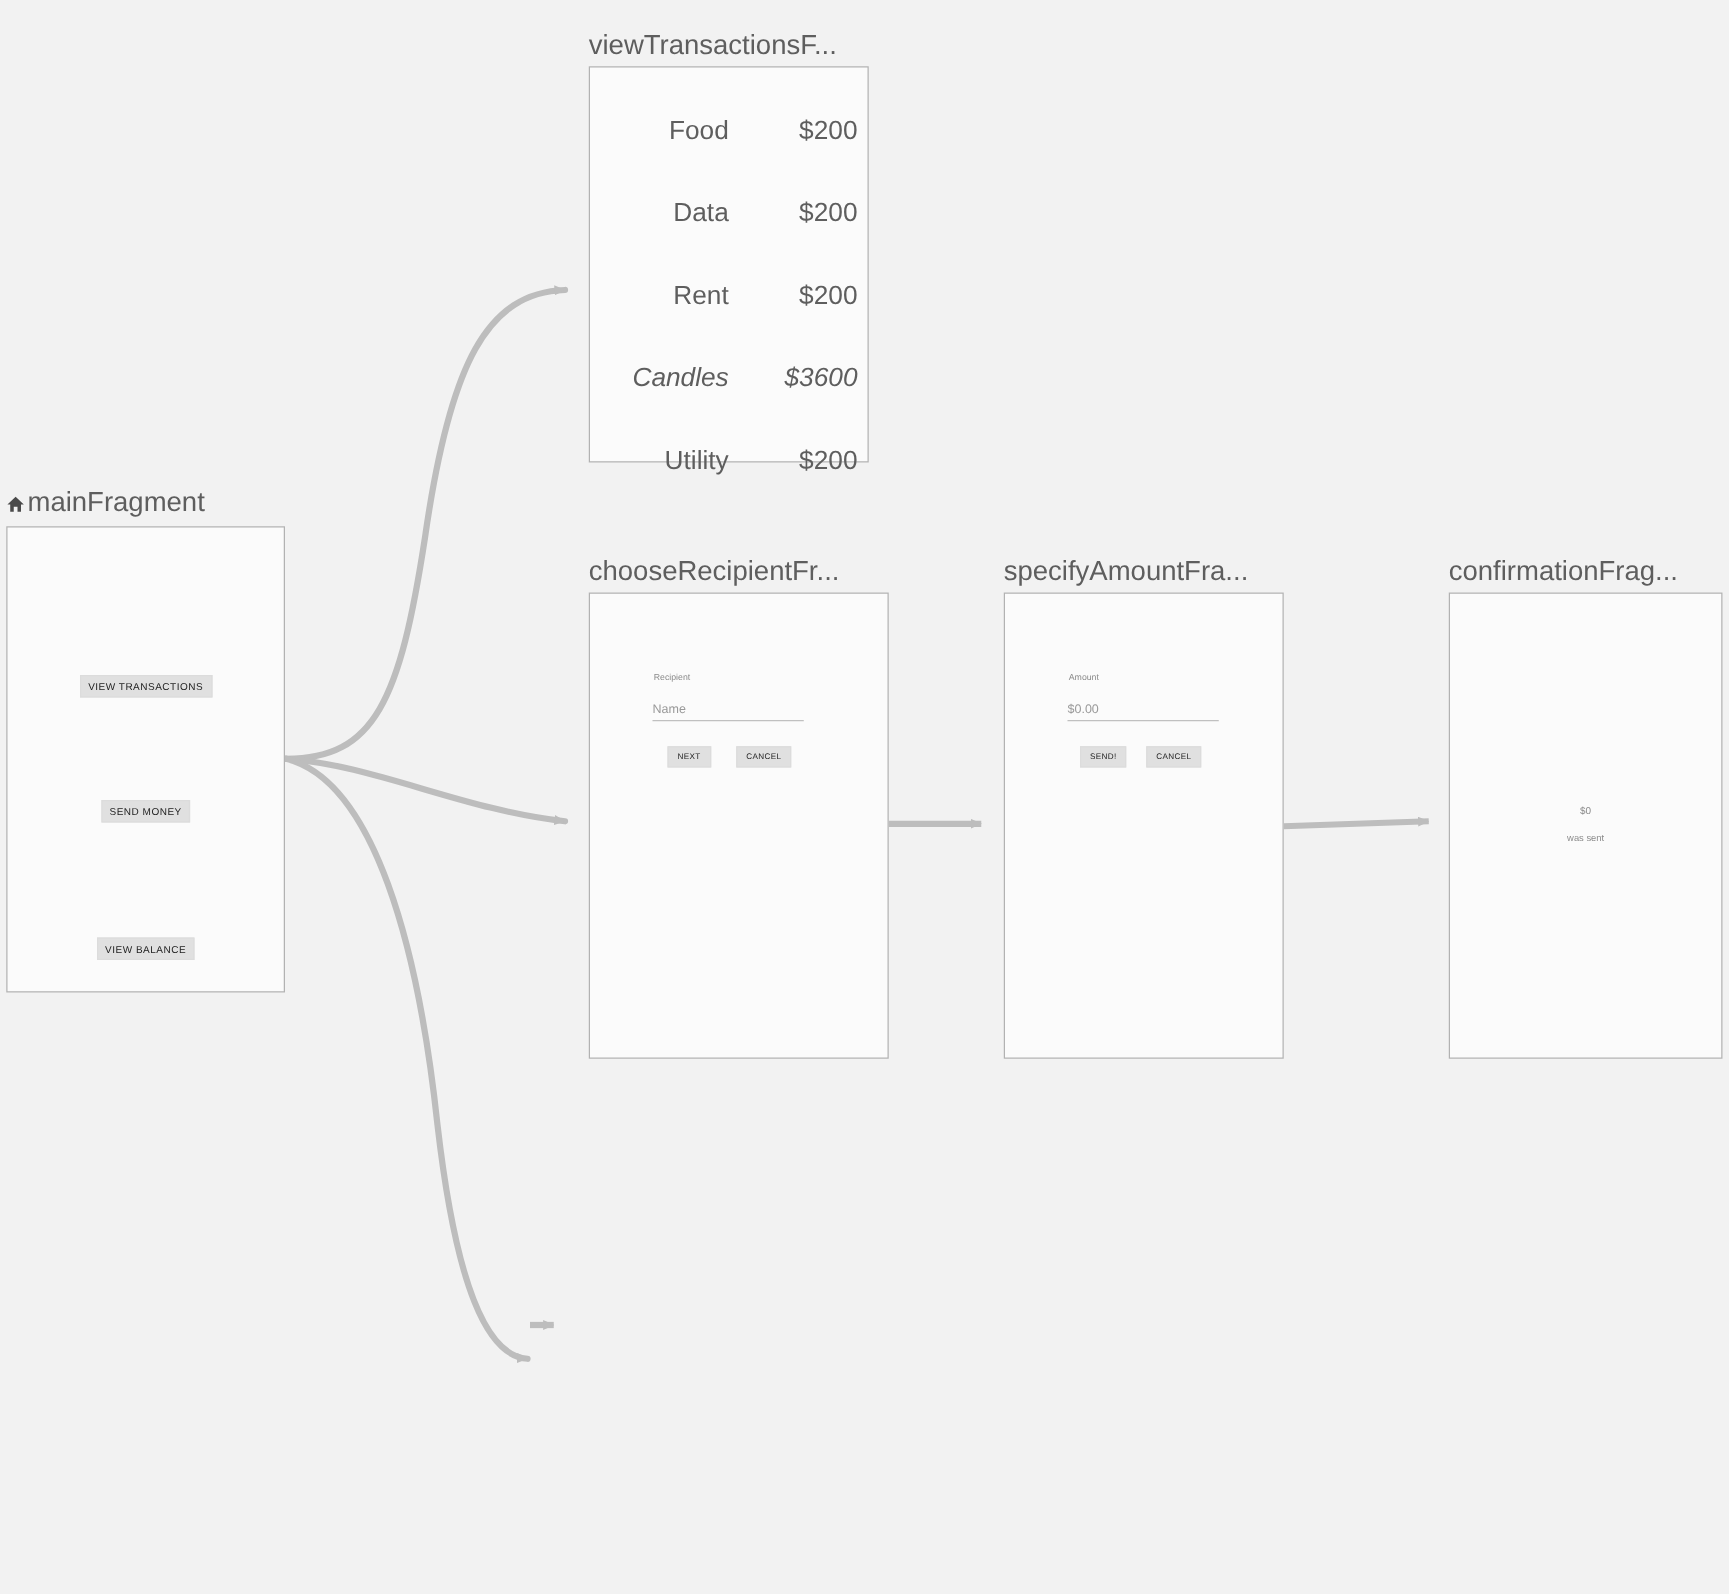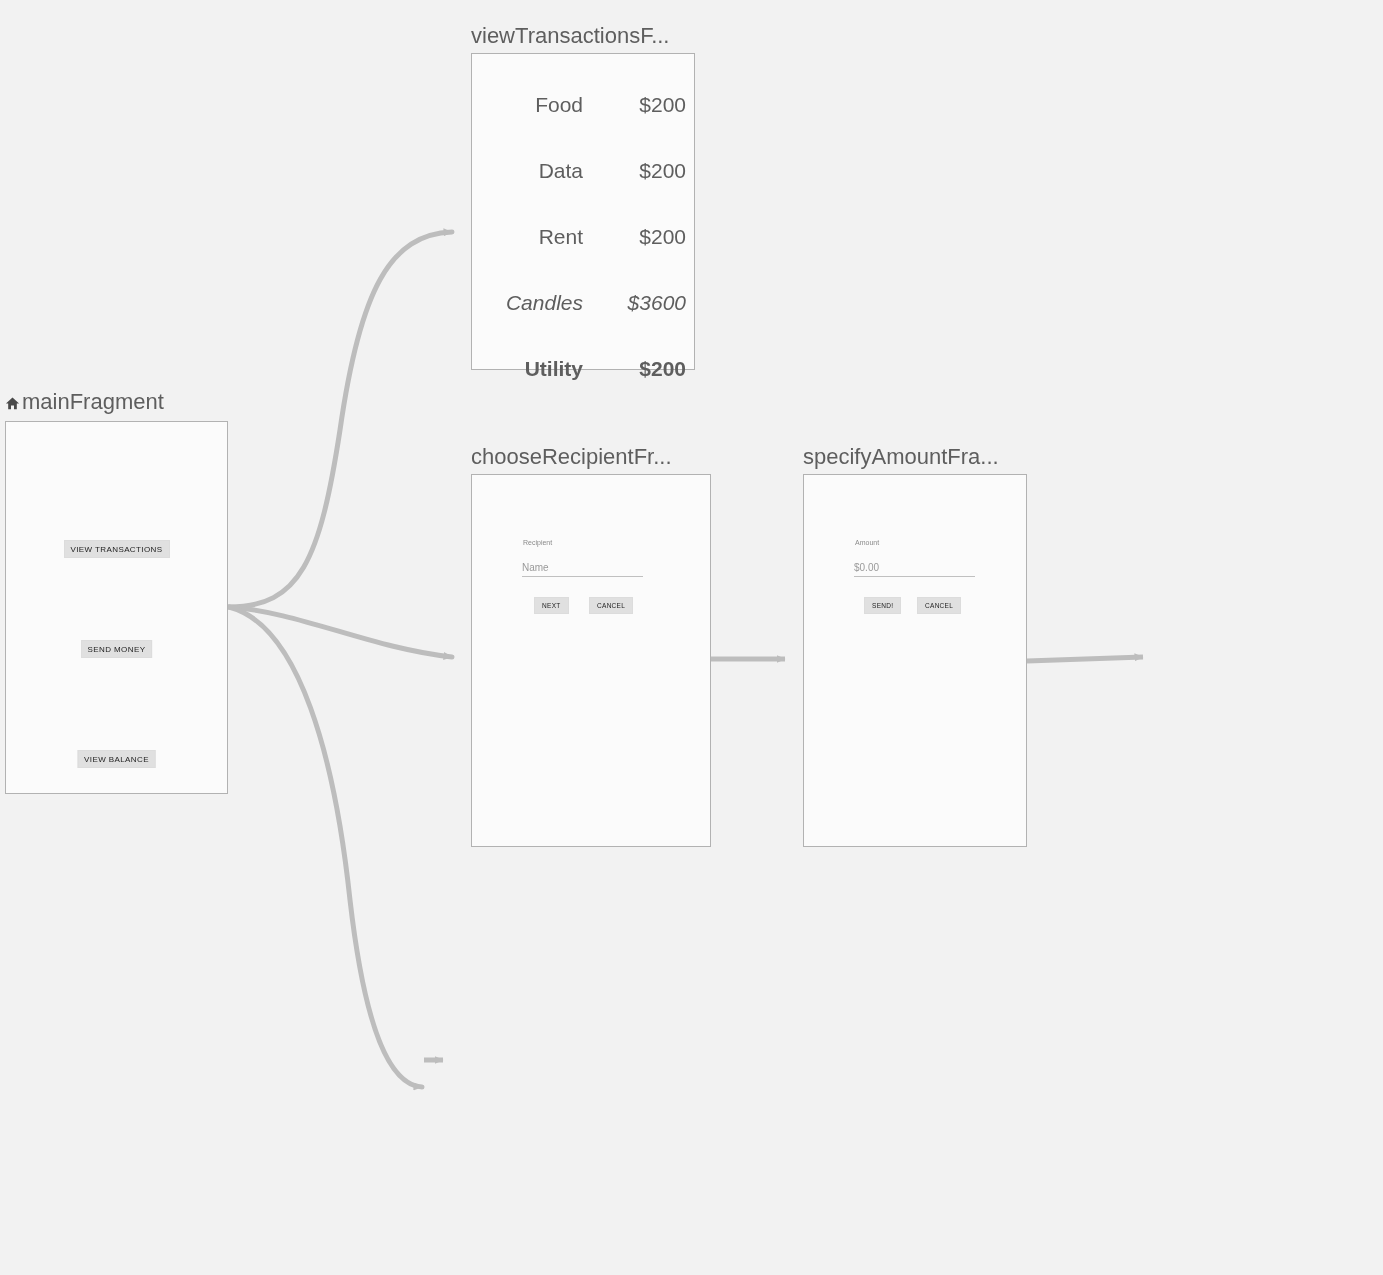--- a/index.html
+++ b/index.html
@@ -189,21 +189,21 @@
       <span class="tx-amount">$200</span>
     </div>
     <div class="tx-row" style="top:173px;">
       <span class="tx-label">Rent</span>
       <span class="tx-amount">$200</span>
     </div>
     <div class="tx-row" style="top:239px;font-style:italic;">
       <span class="tx-label">Candles</span>
       <span class="tx-amount">$3600</span>
     </div>
-    <div class="tx-row" style="top:305px;font-weight:bold;">
+    <div class="tx-row" style="top:305px;">
       <span class="tx-label">Utility</span>
       <span class="tx-amount">$200</span>
     </div>
   </div>
 
   <div class="dest" style="left:471px; top:474px; width:240px; height:373px;">
     <div class="dest-title">chooseRecipientFr...</div>
     <div class="frame"></div>
 
     <div class="form-label" style="left:52px; top:64px;">Recipient</div>
@@ -215,15 +215,22 @@
   <div class="dest" style="left:803px; top:474px; width:224px; height:373px;">
     <div class="dest-title">specifyAmountFra...</div>
     <div class="frame"></div>
 
     <div class="form-label" style="left:52px; top:64px;">Amount</div>
     <div class="form-input" style="left:51px; top:88px; width:121px;" placeholder="$0.00">$0.00</div>
     <div class="mini-btn form-btn" style="left:61px; top:123px;">SEND!</div>
     <div class="mini-btn form-btn" style="left:114px; top:123px;">CANCEL</div>
   </div>
 
+  <div class="dest" style="left:1159px; top:474px; width:219px; height:373px;">
+    <div class="dest-title">confirmationFrag...</div>
+    <div class="frame"></div>
+
+    <div class="confirm-amount" style="top:170px;">$0</div>
+    <div class="confirm-text" style="top:192px;">was sent</div>
+  </div>
 
 
 </div>
 
 </body></html>

